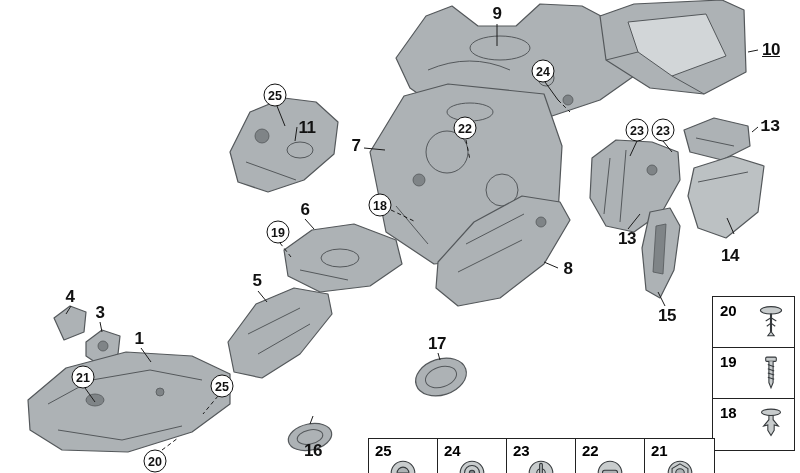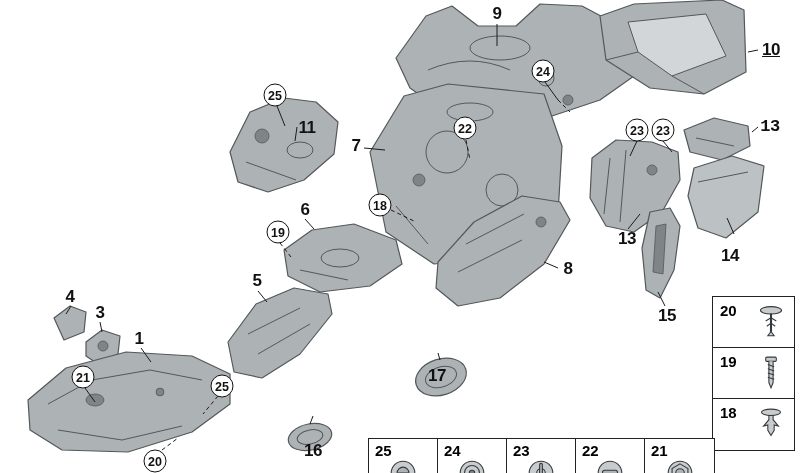--- a/index.html
+++ b/index.html
@@ -190,21 +190,21 @@
       <div class="callout plain" style="left: 627px; top: 239px;">13</div>
       <div class="callout plain" style="left: 730px; top: 244px; margin-top: 12px;">14</div>
       <div class="callout plain" style="left: 568px; top: 269px;">8</div>
       <div class="callout plain" style="left: 257px; top: 281px;">5</div>
       <div class="callout plain" style="left: 667px; top: 316px;">15</div>
       <div class="callout plain" style="left: 70px; top: 297px;">4</div>
       <div class="callout plain" style="left: 100px; top: 313px;">3</div>
       <div class="callout plain" style="left: 139px; top: 339px;">1</div>
       <div class="callout circled" style="left: 83px; top: 377px;">21</div>
       <div class="callout circled" style="left: 222px; top: 386px;">25</div>
-      <div class="callout plain" style="left: 437px; top: 344px; margin-top: 32px;">17</div>
+      <div class="callout plain" style="left: 437px; top: 344px;">17</div>
       <div class="callout plain" style="left: 313px; top: 407px; margin-top: 44px;">16</div>
       <div class="callout circled" style="left: 155px; top: 461px;">20</div>
     </div>
 
   <div id="legend-right">
       <div class="legend-cell-v">
         <span class="legend-num">20</span>
         <span class="legend-icon"><svg width="30" height="36" viewBox="0 0 28 34">
             <ellipse cx="14" cy="6" rx="10" ry="3.5" fill="#c8cccd" stroke="#35393c"></ellipse>
             <path d="M14,9 L14,27" stroke="#35393c" fill="none" stroke-width="2"></path>

